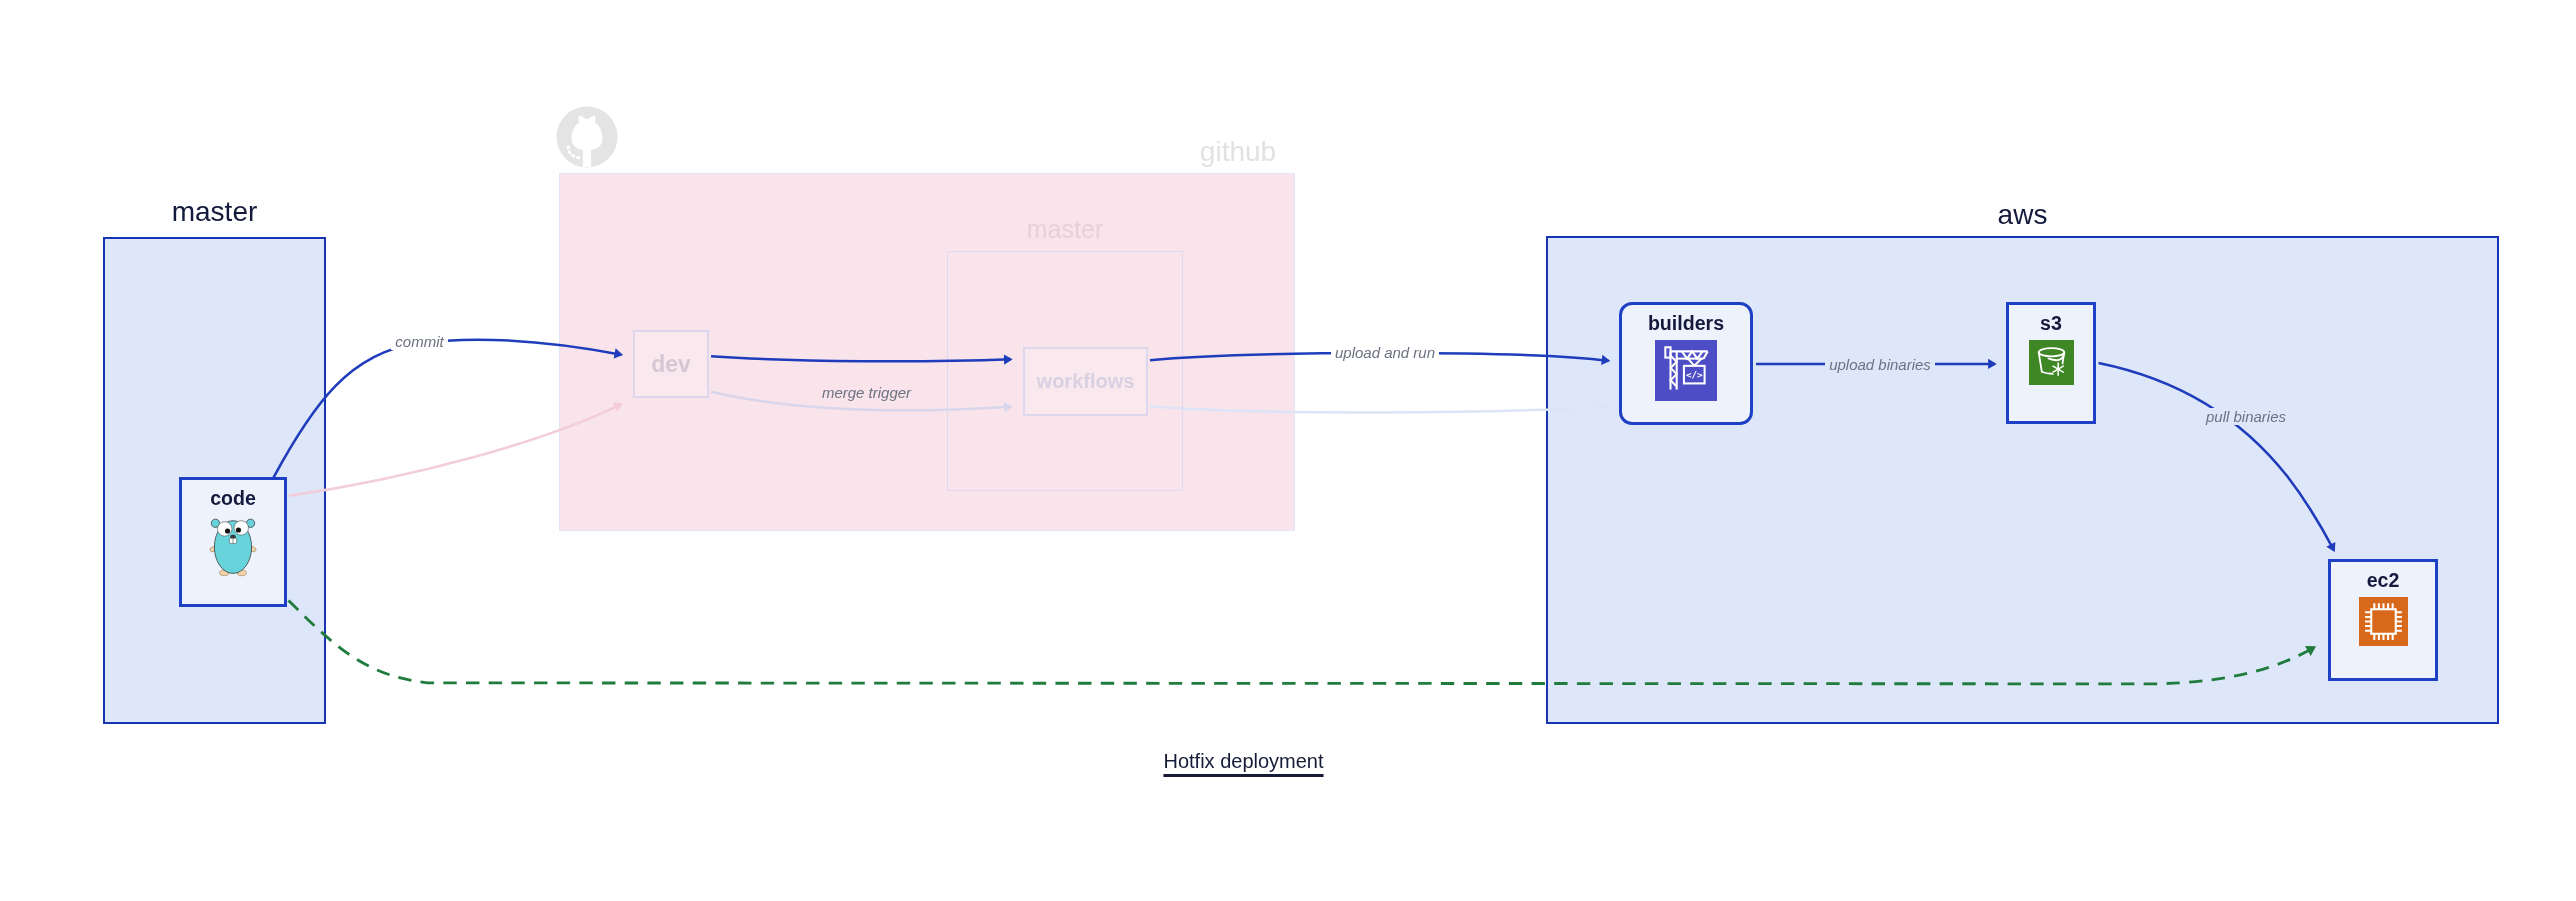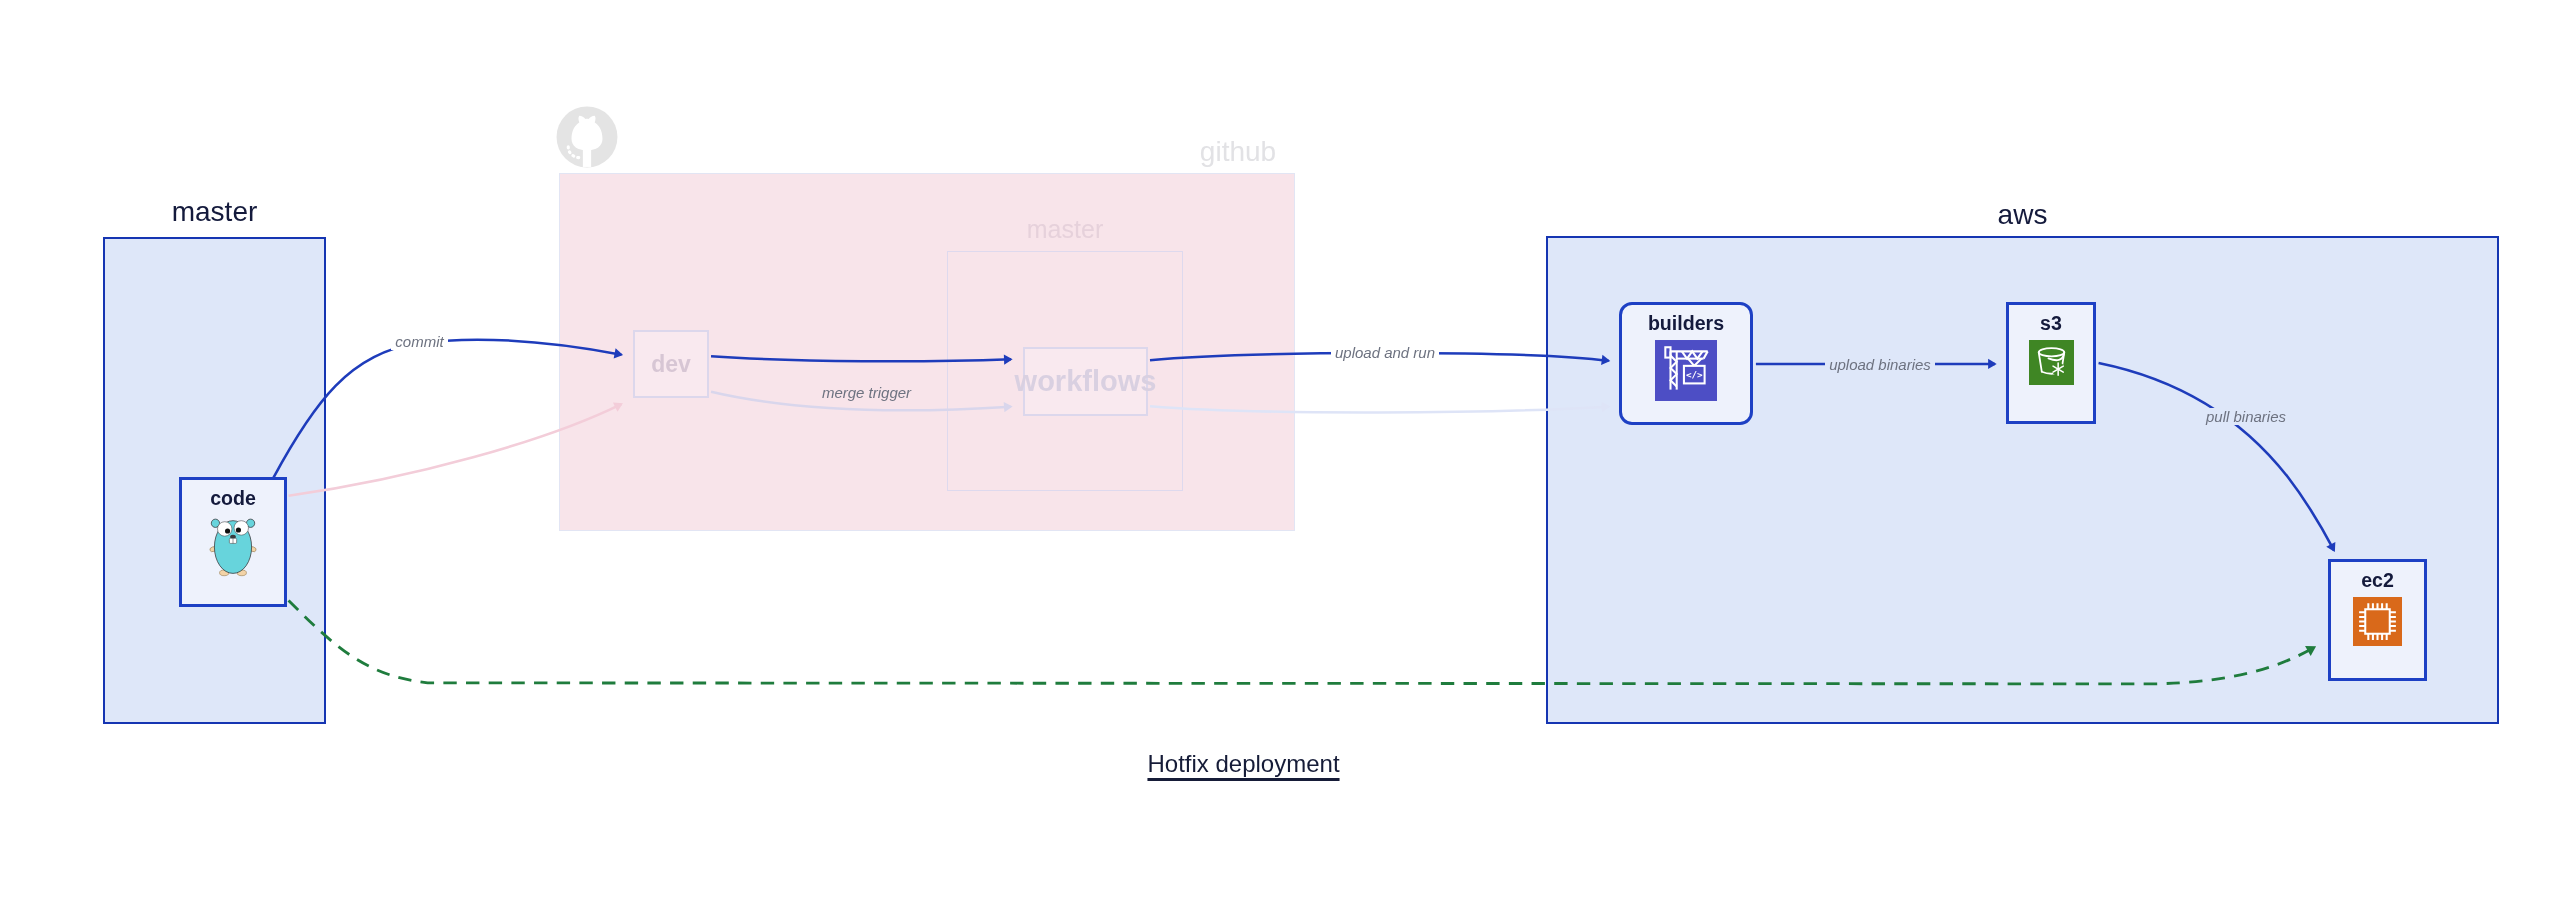--- a/index.html
+++ b/index.html
@@ -43,30 +43,30 @@
         align-items:center;}
   .node .nlabel{font-weight:700;font-size:19.6px;color:#141a3c;margin-top:7.2px;}
   .blue-node{background:#eef2fc;border:3.1px solid #1d40c4;}
   .faded-node{background:#f9e9ef;border:2.1px solid #dcd7ec;justify-content:center;}
   .faded-node .nlabel{margin-top:0;}
 
   .node-code{left:179px;top:477px;width:108px;height:130px;}
   .node-dev{left:633px;top:330px;width:76px;height:68px;}
   .node-dev .nlabel{font-size:23px;color:#d7c6d4;}
   .node-workflows{left:1023px;top:347px;width:125px;height:69px;}
-  .node-workflows .nlabel{font-size:29px;color:#d9d0e1;}
+  .node-workflows .nlabel{font-size:20px;color:#d9d0e1;}
   .node-builders{left:1619px;top:302px;width:134px;height:123px;border-radius:13px;}
   .node-s3{left:2006px;top:302px;width:90px;height:122px;}
-  .node-ec2{left:2328px;top:559px;width:99px;height:122px;}
+  .node-ec2{left:2328px;top:559px;width:110px;height:122px;}
 
   .node .icon{margin-top:5.2px;}
 
   
   .diagram-title{position:absolute;left:1089px;top:750px;width:309px;z-index:1;text-align:center;
-     font-size:24px;color:#161c38;text-decoration:underline;text-decoration-thickness:3.1px;
+     font-size:20px;color:#161c38;text-decoration:underline;text-decoration-thickness:3.1px;
      text-underline-offset:6.2px;}
 </style>
 </head>
 <body>
 
 <div id="canvas">
 
   <div class="clabel lbl-local">master</div>
   <div class="cbox box-local"></div>
 

